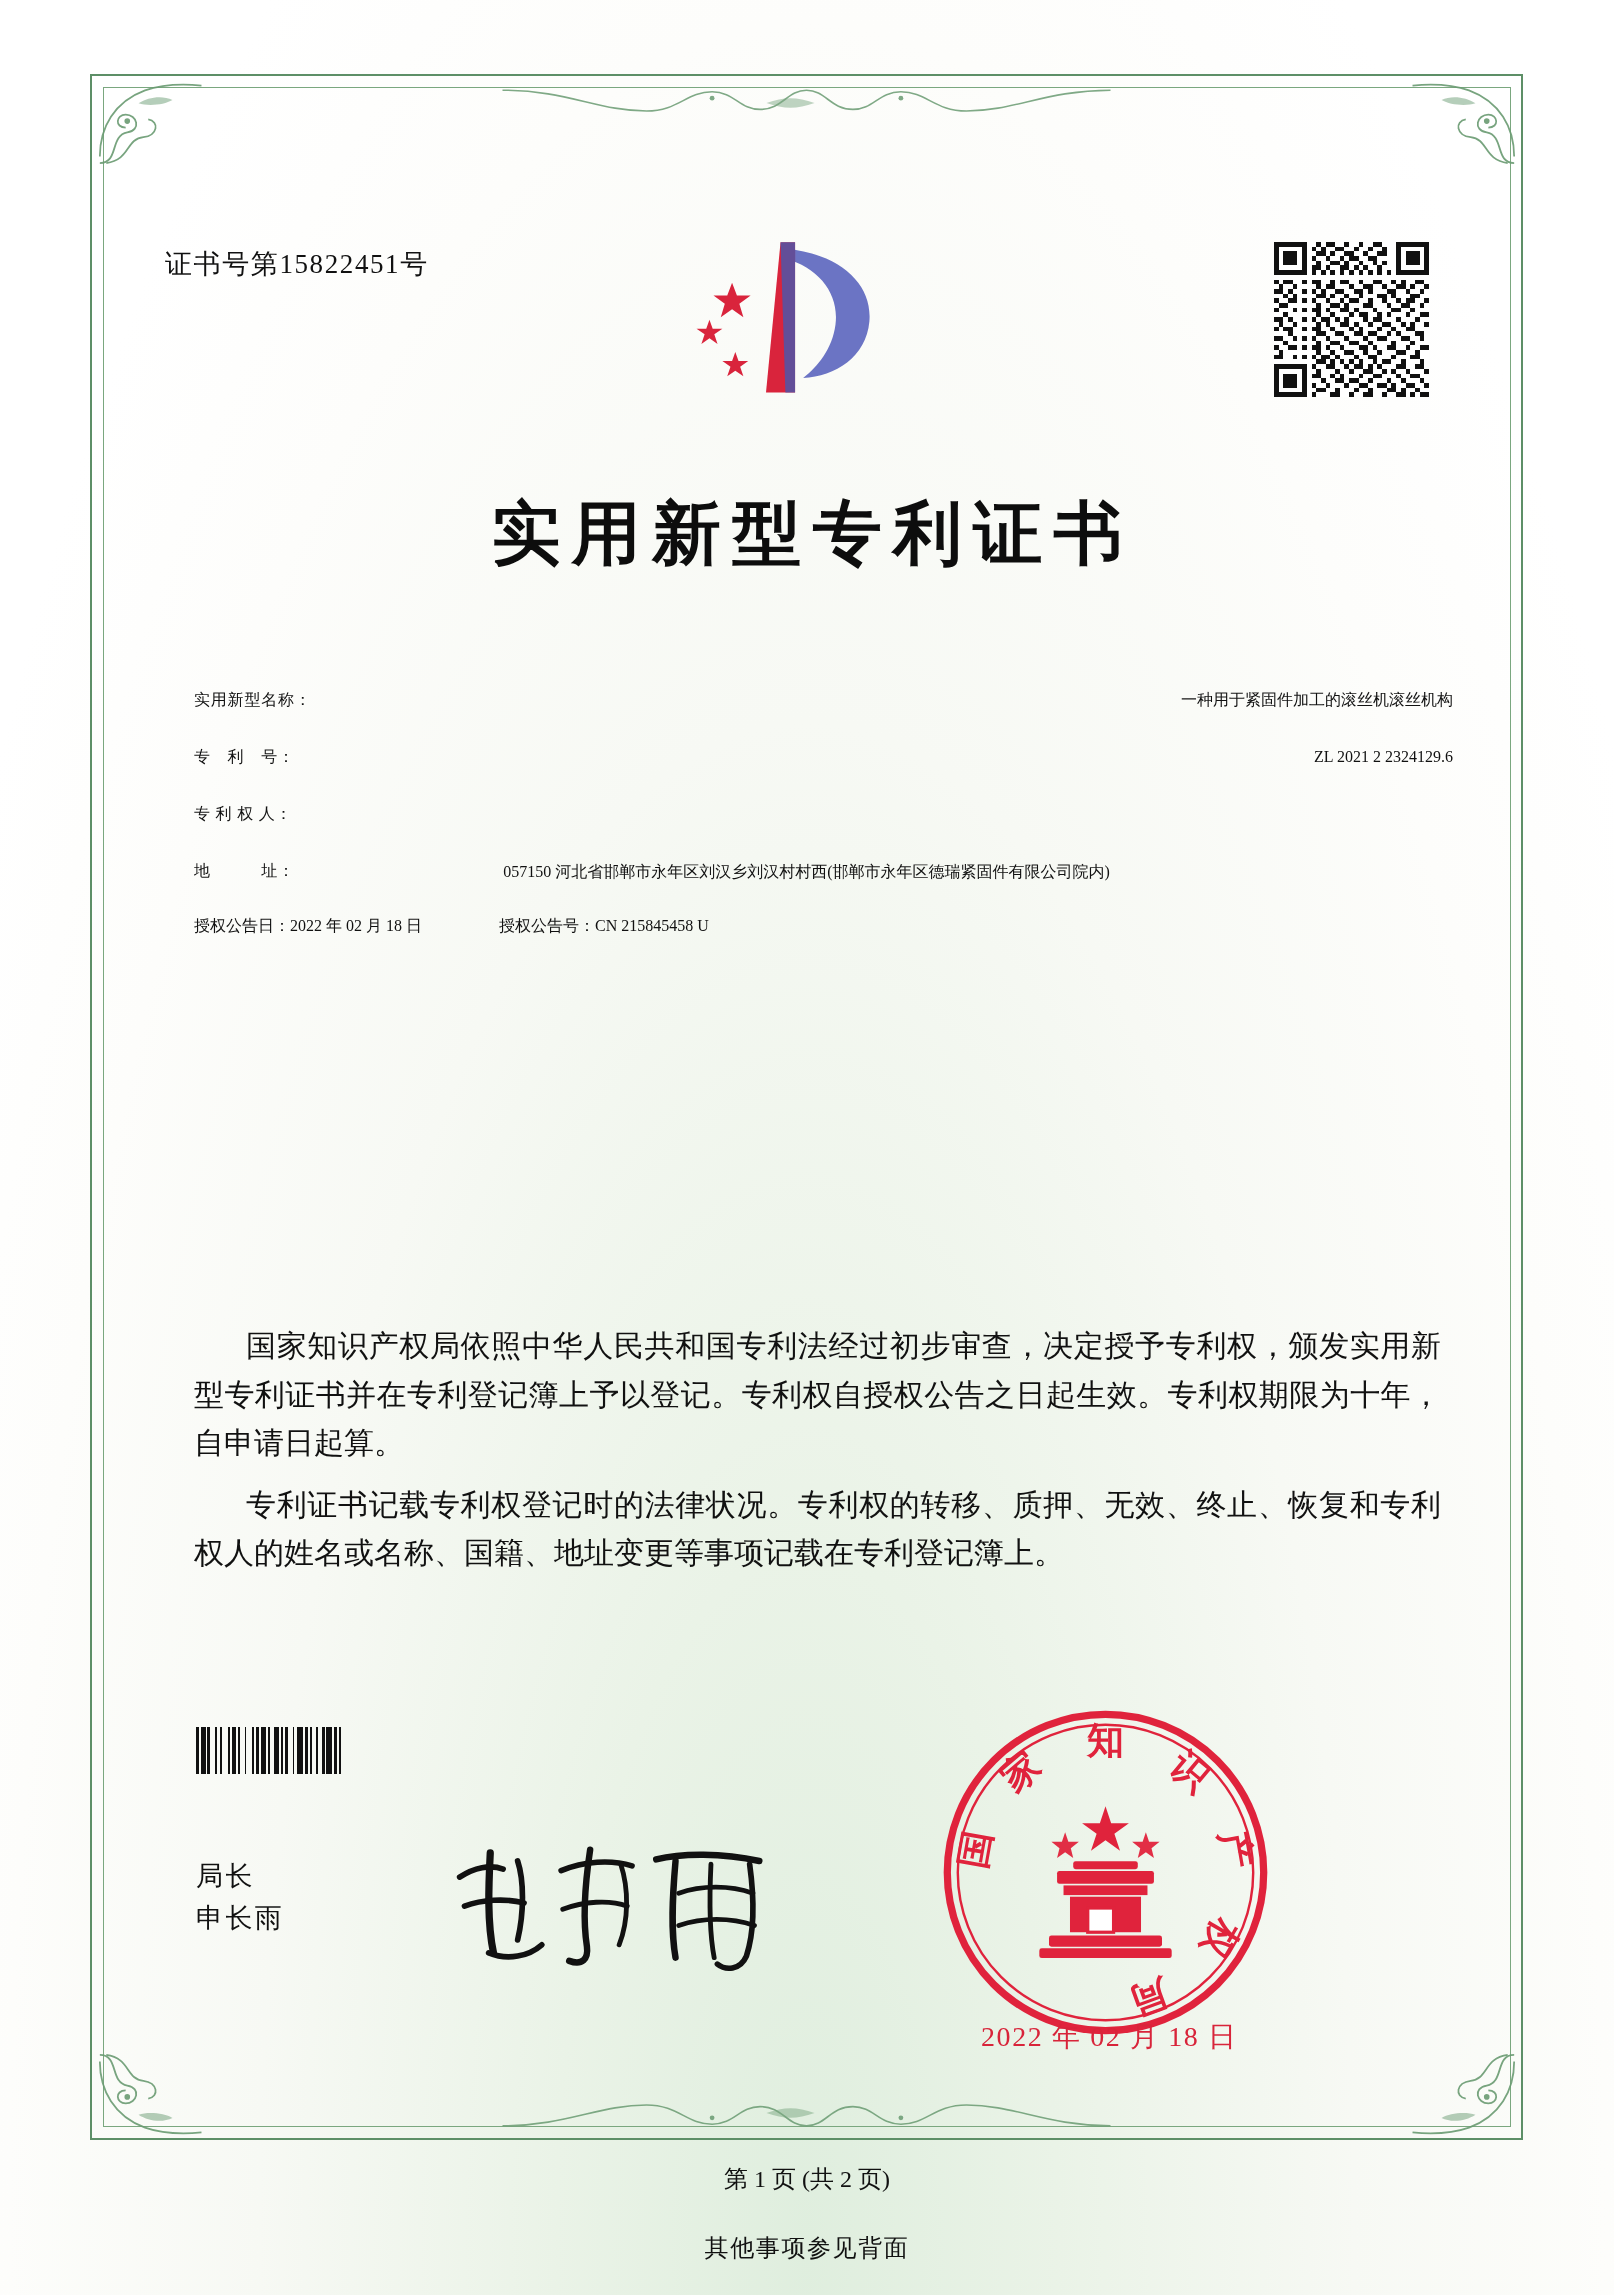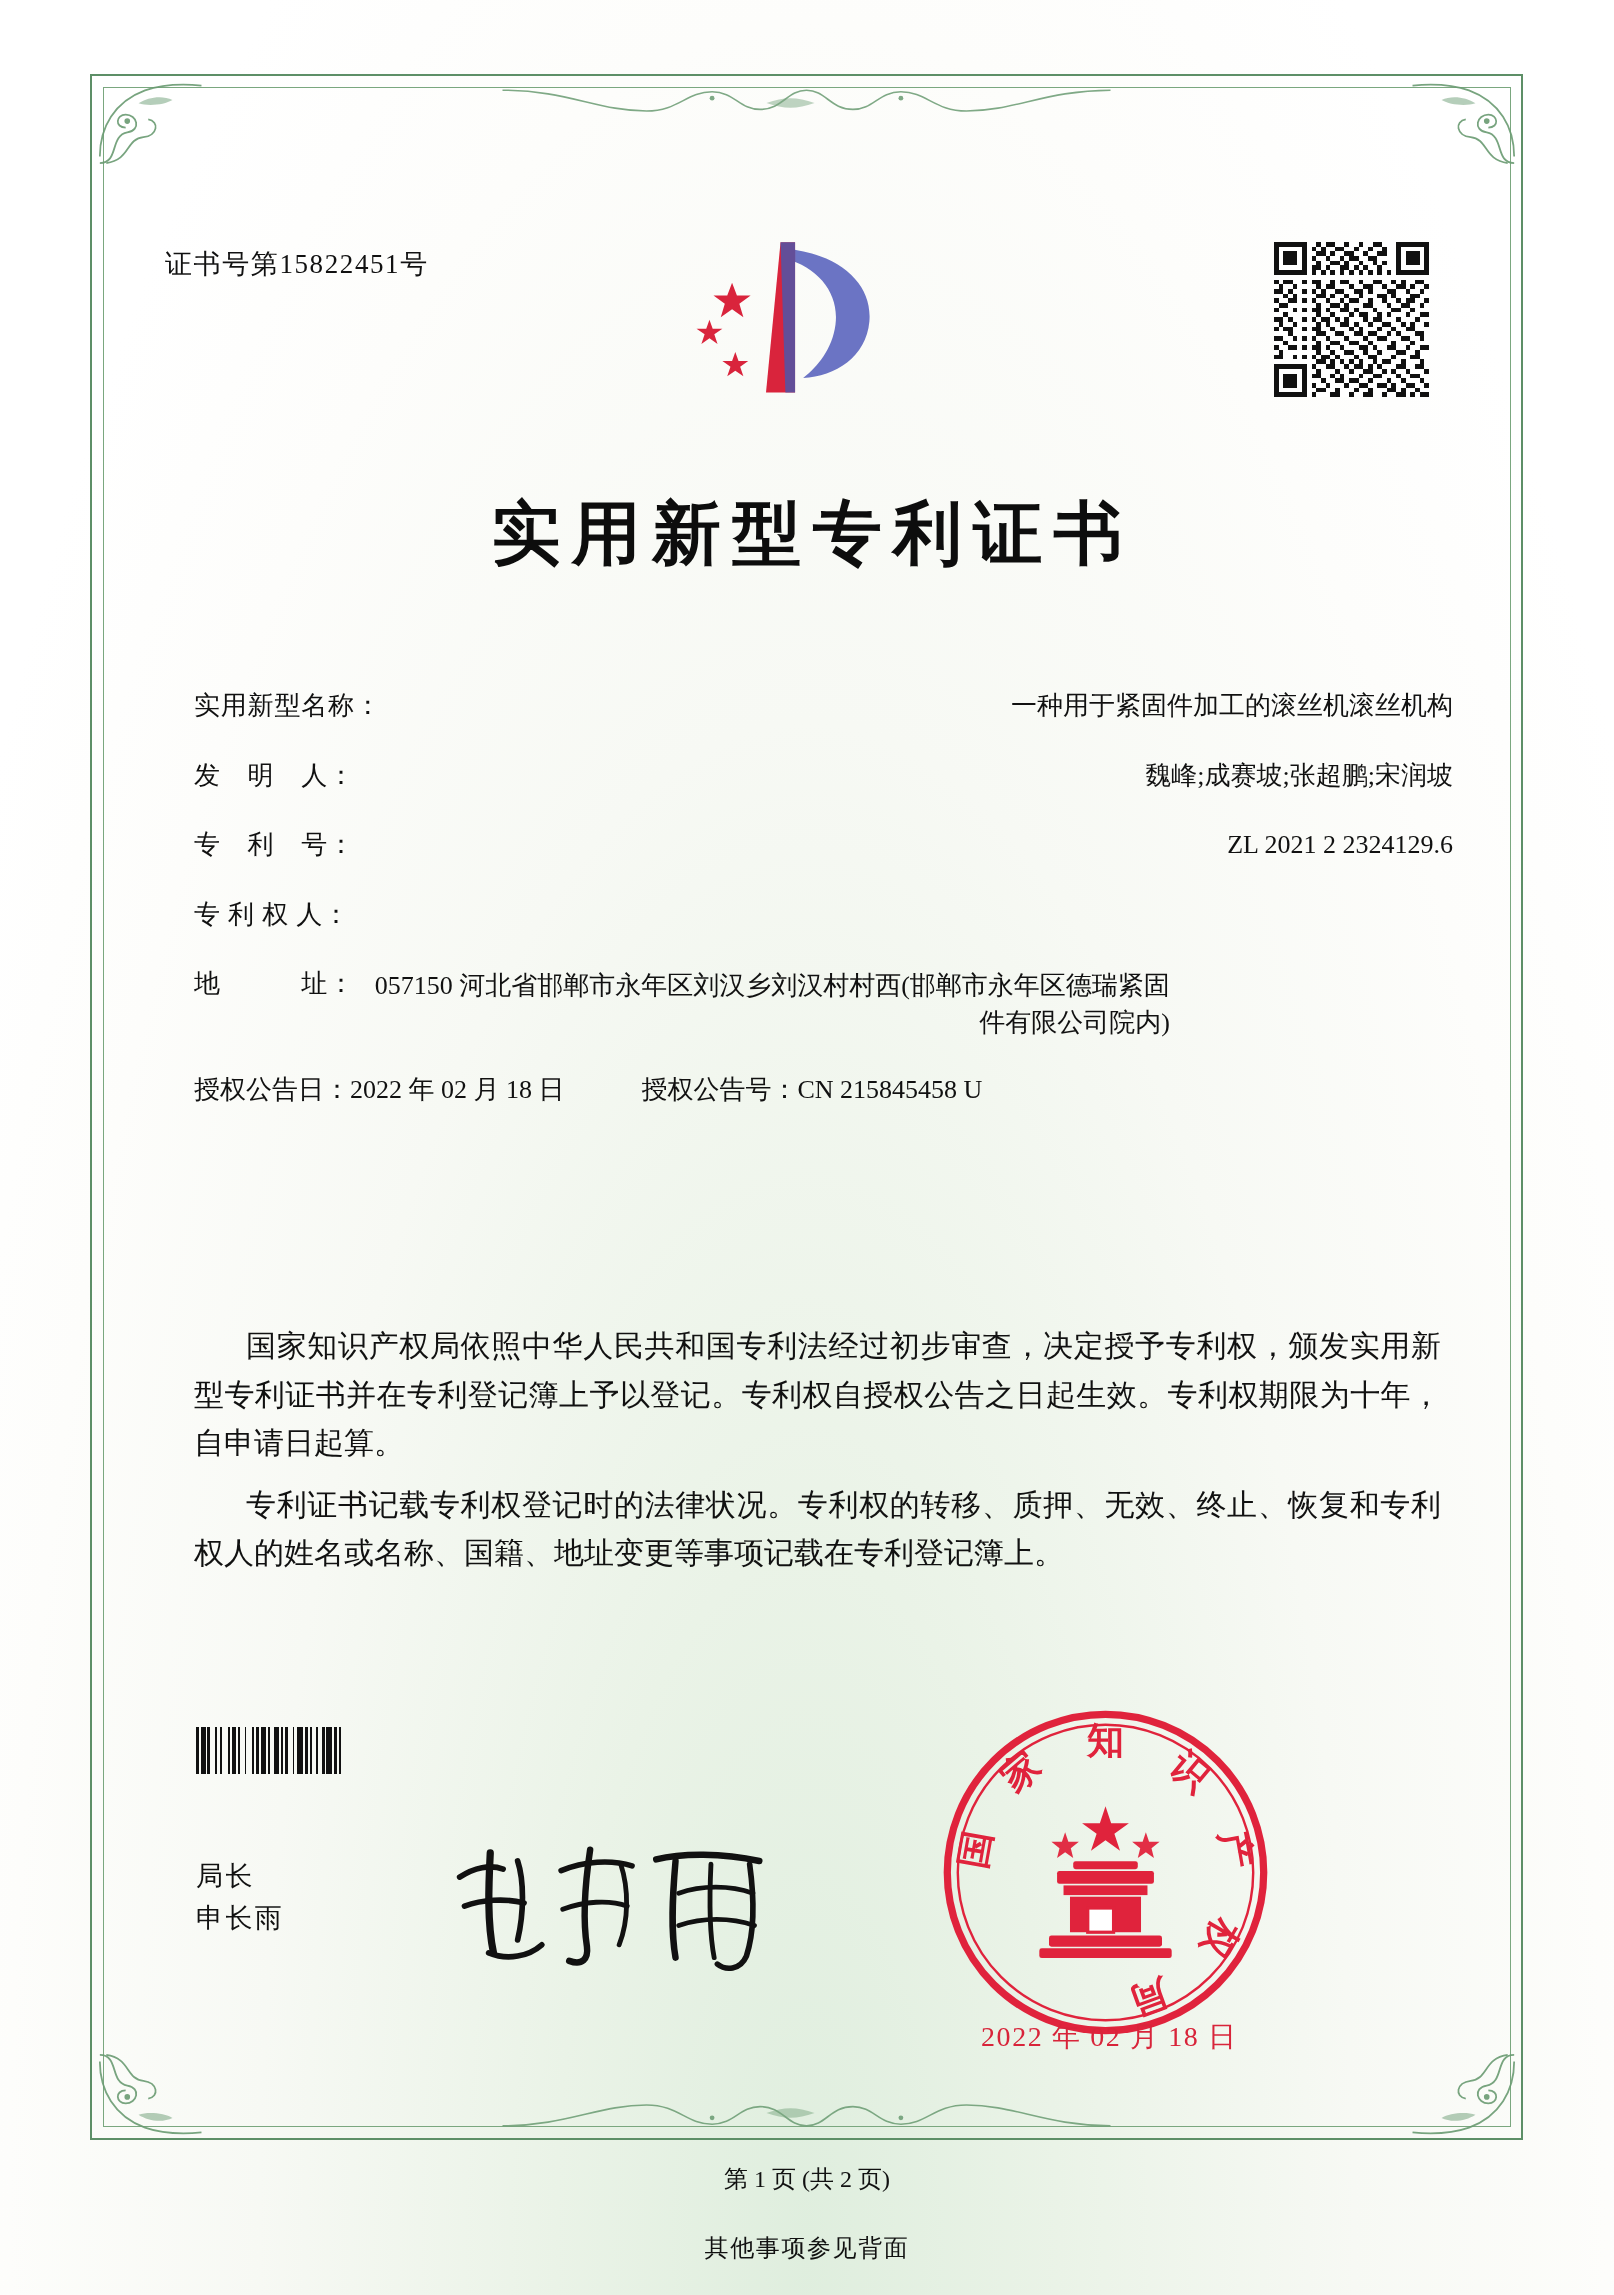--- a/index.html
+++ b/index.html
@@ -116,21 +116,21 @@
     color: #0d0d0d;
     text-indent: 11.3px;
   }
 
   
   .fields {
     position: absolute;
     left: 194px;
     top: 690px;
     width: 1259px;
-    font-size: 26px;
+    font-size: 16px;
     line-height: 1.25;
     color: #111;
   }
   .field-row {
     display: flex;
     align-items: flex-start;
     margin-bottom: 37px;
     white-space: nowrap;
   }
   .field-label {
@@ -388,24 +388,20 @@
 
   <div class="doc-title">实用新型专利证书</div>
 
   <div class="fields">
 
     <div class="field-row">
       <span class="field-label">实用新型名称：</span>
       <span class="field-value">一种用于紧固件加工的滚丝机滚丝机构</span>
     </div>
 
-    <div class="field-row">
-      <span class="field-label">发　明　人：</span>
-      <span class="field-value">魏峰;成赛坡;张超鹏;宋润坡</span>
-    </div>
 
     <div class="field-row">
       <span class="field-label">专　利　号：</span>
       <span class="field-value">ZL 2021 2 2324129.6</span>
     </div>
 
 
     <div class="field-row">
       <span class="field-label">专 利 权 人：</span>
     </div>

